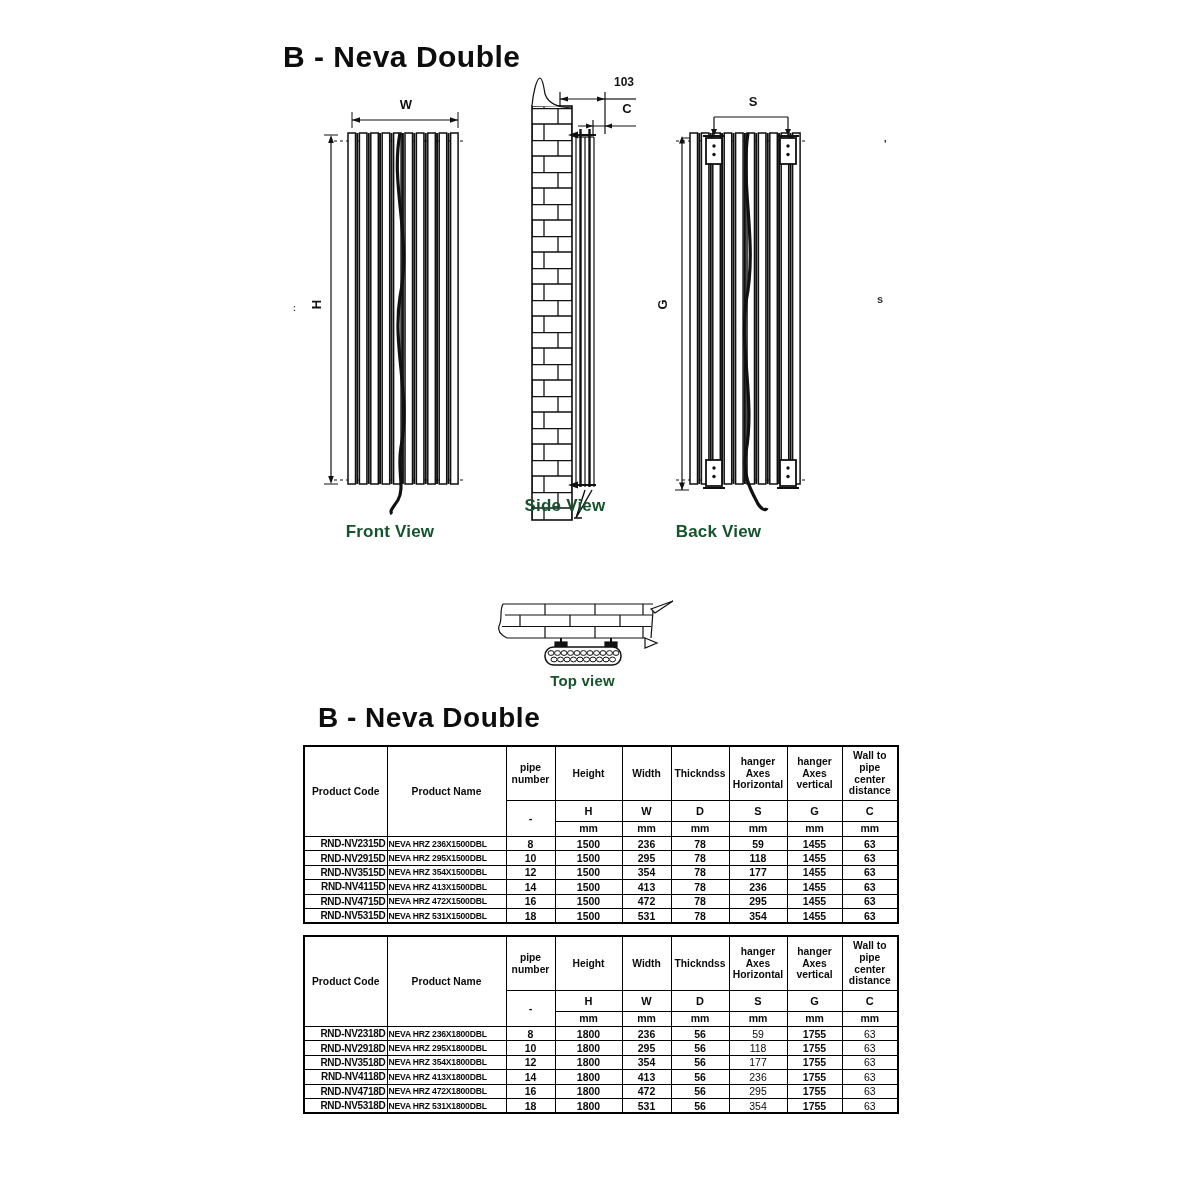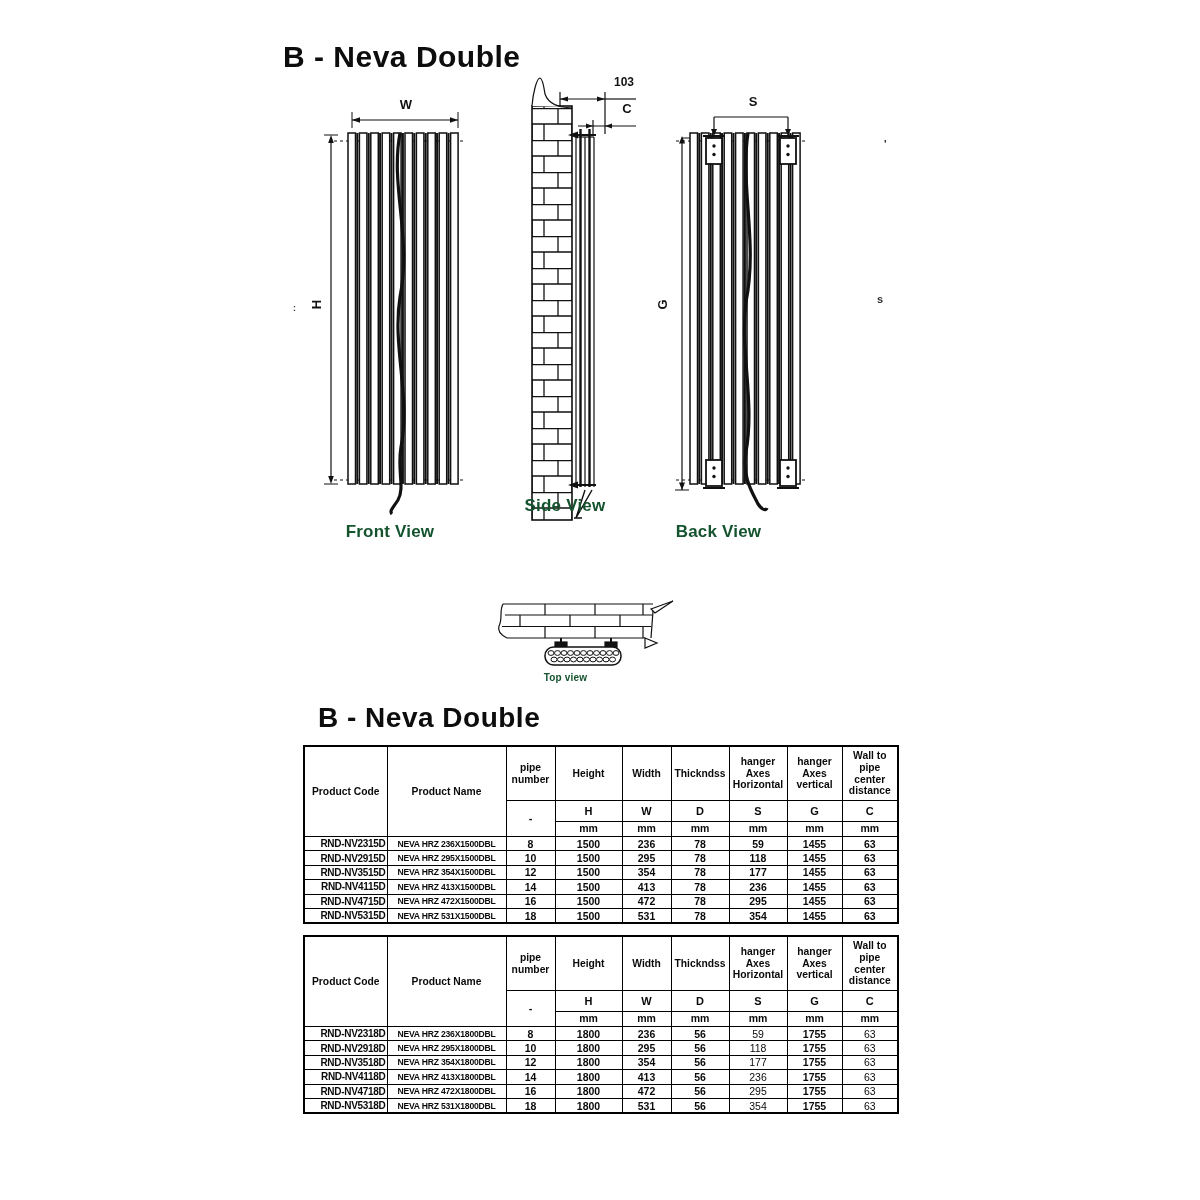--- a/index.html
+++ b/index.html
@@ -14,21 +14,21 @@
   
   table.spec{position:absolute;left:303px;border-collapse:collapse;table-layout:fixed;
              background:#fff;border:2.5px solid #000}
   table.spec th,table.spec td{border:1.3px solid #000;overflow:hidden}
   table.spec th{font-size:10.3px;font-weight:700;line-height:1.12;padding:0 1px;vertical-align:middle;text-align:center}
   tr.h1 th{height:53px}
   tr.h2 th{height:20px;font-size:11px}
   tr.h3 th{height:14px;font-size:10.5px}
   table.spec td{font-size:10.5px;font-weight:700;text-align:center;height:13.4px;padding:0 1px;white-space:nowrap}
   table.spec td:nth-child(1){text-align:right;font-size:10px;letter-spacing:-.3px}
-  table.spec td:nth-child(2){text-align:center;font-size:8.6px;letter-spacing:-.2px}
+  table.spec td:nth-child(2){text-align:left;font-size:8.6px;letter-spacing:-.2px}
   table.t1800 td:nth-child(7),table.t1800 td:nth-child(9){font-weight:400}
 </style>
 </head>
 <body>
 
 <div class="stage">
 
   <div class="title" style="left:283px;top:40px;width:564px;font-size:30px">B - Neva Double</div>
 
   <svg class="abs" style="left:320px;top:92px" width="150" height="470" viewBox="0 0 150 470">
@@ -171,21 +171,21 @@
   <div class="lbl" style="left:744px;top:95px;width:18px;font-size:13px">S</div>
   <div class="lbl rot" style="left:652px;top:298px;width:20px;font-size:13px">G</div>
 
   <div class="stray" style="left:293px;top:303px;font-size:9px">:</div>
   <div class="stray" style="left:884px;top:138px;font-size:11px">'</div>
   <div class="stray" style="left:877px;top:293px;font-size:11px">s</div>
 
   <div class="viewlbl" style="left:330px;top:522px;width:120px">Front View</div>
   <div class="viewlbl" style="left:500px;top:496px;width:130px">Side View</div>
   <div class="viewlbl" style="left:656px;top:522px;width:125px">Back View</div>
-  <div class="viewlbl" style="left:518px;top:672px;width:95px;font-size:10px">Top view</div>
+  <div class="viewlbl" style="left:535px;top:672px;width:95px;font-size:15px">Top view</div>
 
   <div class="title" style="left:318px;top:702px;width:564px;font-size:28px">B - Neva Double</div>
 
   <table class="spec t1500" style="top:745px">
     <colgroup>
       <col style="width:83px">
         <col style="width:119px">
         <col style="width:49px">
         <col style="width:67px">
       <col style="width:49px">

